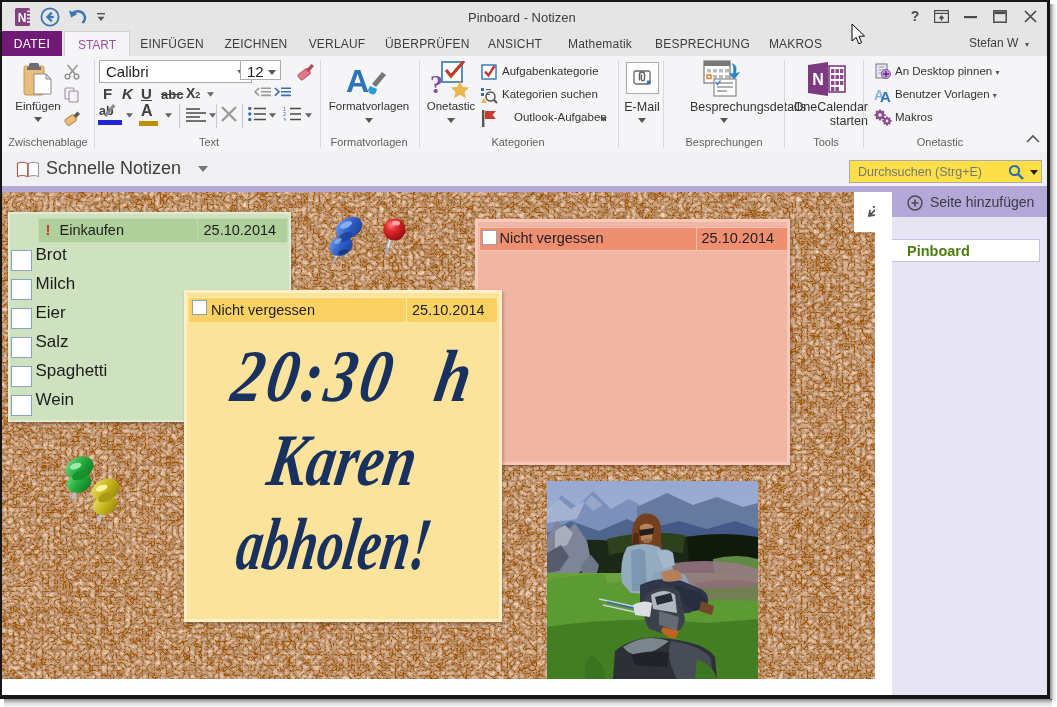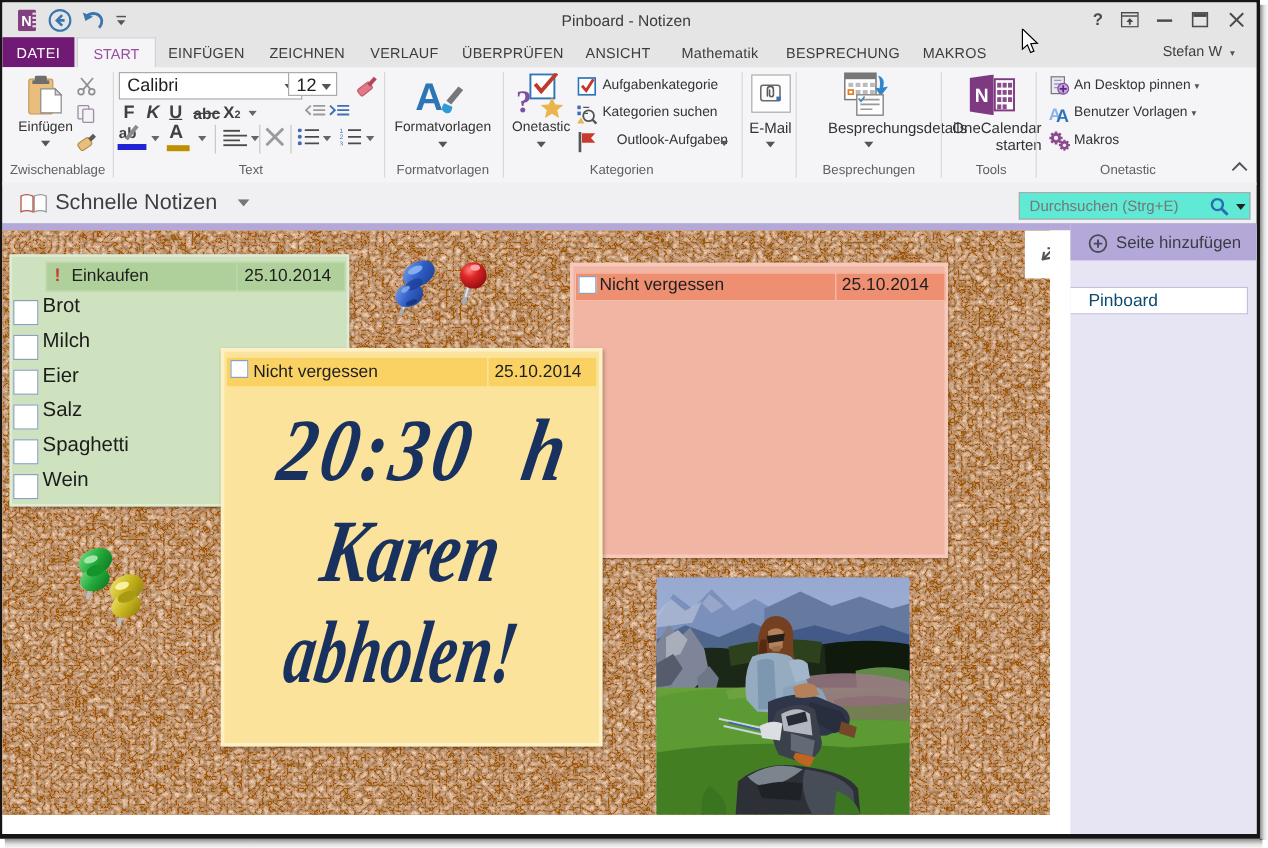--- a/index.html
+++ b/index.html
@@ -22,21 +22,21 @@
 
 #ribbon{position:absolute;left:0;top:54px;width:1045px;height:98px;background:#f5f4f6;border-bottom:1px solid #cfcdd2;}
 .gsep{position:absolute;top:4px;height:88px;width:1px;background:#dad8dc;}
 .glabel{position:absolute;top:80px;font-size:11px;color:#5f5f5f;width:160px;text-align:center;}
 .rtxt{font-size:11.5px;color:#333;}
 .combo{position:absolute;background:#fff;border:1px solid #ababab;font-size:15px;color:#1e1e1e;}
 
 #navbar{position:absolute;left:0;top:150px;width:1045px;height:34px;background:#f0eff2;}
 #purpleband{position:absolute;left:0;top:184px;width:1045px;height:6px;background:#b3a8d7;}
 #notetab{position:absolute;left:220px;top:7px;width:166px;height:27px;background:#cfc7e8;border:1px solid #b5aad8;border-bottom:none;border-radius:4px 4px 0 0;font-size:12.5px;color:#3c3c3c;text-align:center;line-height:27px;}
-#searchbox{position:absolute;left:847px;top:8px;width:193px;height:23px;background:#5eead4;border:1px solid #ababab;}
+#searchbox{position:absolute;left:847px;top:8px;width:193px;height:23px;background:#fde047;border:1px solid #ababab;}
 
 #pagearea{position:absolute;left:0;top:190px;width:1045px;height:503px;background:#fff;}
 #cork{position:absolute;left:0;top:0;width:873px;height:487px;overflow:hidden;background:#c08a5c;}
 #sidebar{position:absolute;left:890px;top:184px;width:155px;height:509px;background:#e7e4f3;}
 #sbhead{position:absolute;left:0;top:0;width:155px;height:31px;background:#b3a8d7;}
 #expandbox{position:absolute;left:852px;top:0;width:38px;height:40px;background:#fff;}
 
 .note{position:absolute;box-shadow:1px 2px 3px rgba(60,30,10,.35);}
 .cb{position:absolute;background:#fff;border:1px solid #8ba2bd;}
 .gt{position:absolute;left:28px;font-size:17px;color:#1c1c1c;}
@@ -598,19 +598,19 @@
   </div>
   <div id="sidebar">
     <div id="sbhead">
       <svg class="abs" style="left:15px;top:9px" width="16" height="16" viewBox="0 0 16 16">
             <circle cx="8" cy="8" r="7" fill="none" stroke="#4a4a55" stroke-width="1.5"></circle>
             <path d="M8 4.5 v7 M4.5 8 h7" stroke="#4a4a55" stroke-width="1.6"></path>
           </svg>
       <div class="abs" style="left:38px;top:8px;font-size:14px;color:#3b3b46;">Seite hinzufügen</div>
     </div>
     <div class="abs" style="left:0;top:53px;width:148px;height:23px;background:#fff;border:1px solid #c6c0df;border-left:none;">
-      <div class="abs" style="left:15px;top:3px;font-size:14.5px;color:#0c4a6e;">Pinboard</div>
+      <div class="abs" style="left:15px;top:3px;font-size:14.5px;color:#4d7c0f;font-weight:bold;">Pinboard</div>
     </div>
   </div>
 </div>
 <div id="shR"></div>
 <div id="shB"></div>
 </div>
 
 </body></html>

